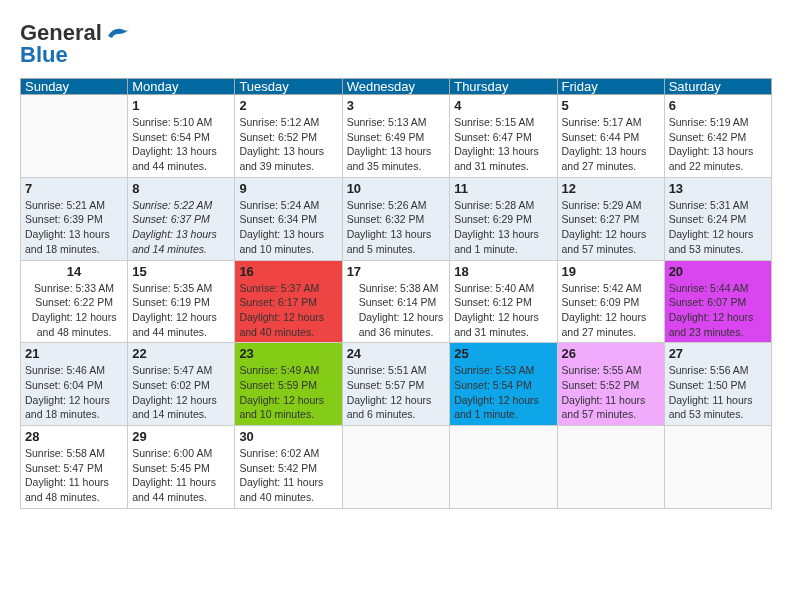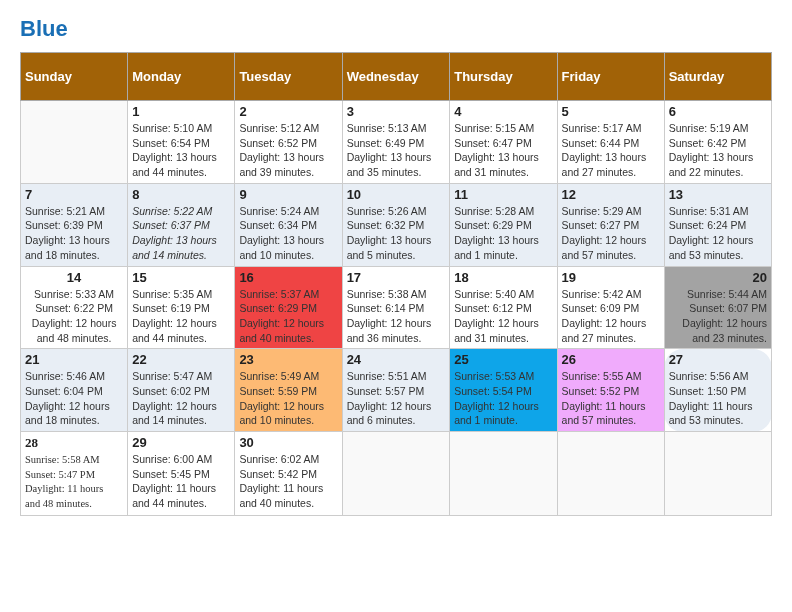--- a/index.html
+++ b/index.html
@@ -32,26 +32,26 @@
     .location-title {
       font-size: 16px;
       color: #555;
     }
     .calendar {
       width: 100%;
       border-collapse: collapse;
       font-size: 11px;
     }
     .calendar th {
-      background-color: #a16207;
+      background-color: #0369a1;
       color: #fff;
-      padding: 16px 4px;
+      padding: 0 4px;
       text-align: left;
       font-size: 13px;
-      font-weight: bold;
+      font-weight: normal;
       border: 1px solid #aaa;
     }
     .calendar td {
       border: 1px solid #ccc;
       vertical-align: top;
       padding: 3px 4px;
       min-height: 80px;
       width: 108px;
     }
     .day-number {
@@ -65,20 +65,26 @@
       font-size: 10.5px;
       line-height: 1.4;
     }
     .empty { background: #f9f9f9; }
   </style>
 </head>
 <body>
 
 <div class="header-area">
   <div class="logo">
+    <div style="display:flex; align-items:center;">
+      <span style="font-size:22px; font-weight:bold; color:#333;">General</span>
+      <svg width="28" height="18" viewBox="0 0 28 18" style="margin-left:2px;">
+        <path d="M4 12 Q10 2 20 6 Q24 8 26 4 Q22 10 14 10 Q10 10 8 14 Z" fill="#1a6fb5"></path>
+      </svg>
+    </div>
     <div style="font-size:22px; font-weight:bold; color:#1a6fb5; margin-top:-4px;">Blue</div>
   </div>
   <div class="title-area">
     <div class="month-title"></div>
     <div class="location-title"></div>
   </div>
 </div>
 
 <table class="calendar">
   <thead>
@@ -200,46 +206,46 @@
         <td style="background: rgb(255, 255, 255);">
           <div class="day-number">15</div>
           <div class="day-info" style="white-space: pre-line;">Sunrise: 5:35 AM
 Sunset: 6:19 PM
 Daylight: 12 hours
 and 44 minutes.</div>
         </td>
         <td style="background: #ef4444;">
           <div class="day-number">16</div>
           <div class="day-info" style="white-space: pre-line;">Sunrise: 5:37 AM
-Sunset: 6:29 PM
+Sunset: 6:17 PM
 Daylight: 12 hours
 and 40 minutes.</div>
         </td>
         <td style="background: rgb(255, 255, 255);">
           <div class="day-number">17</div>
-          <div class="day-info" style="white-space: pre-line;">Sunrise: 5:38 AM
+          <div class="day-info" style="white-space: pre-line; margin-left: 12px;">Sunrise: 5:38 AM
 Sunset: 6:14 PM
 Daylight: 12 hours
 and 36 minutes.</div>
         </td>
         <td style="background: rgb(255, 255, 255);">
           <div class="day-number">18</div>
           <div class="day-info" style="white-space: pre-line;">Sunrise: 5:40 AM
 Sunset: 6:12 PM
 Daylight: 12 hours
 and 31 minutes.</div>
         </td>
         <td style="background: rgb(255, 255, 255);">
           <div class="day-number">19</div>
           <div class="day-info" style="white-space: pre-line;">Sunrise: 5:42 AM
 Sunset: 6:09 PM
 Daylight: 12 hours
 and 27 minutes.</div>
         </td>
-        <td style="background: #a3a3a3; text-align: right;">
+        <td style="background: #d946ef;">
           <div class="day-number">20</div>
           <div class="day-info" style="white-space: pre-line;">Sunrise: 5:44 AM
 Sunset: 6:07 PM
 Daylight: 12 hours
 and 23 minutes.</div>
         </td>
       </tr>
       <tr>
         <td style="background: rgb(232, 238, 245);">
           <div class="day-number">21</div>
@@ -248,21 +254,21 @@
 Daylight: 12 hours
 and 18 minutes.</div>
         </td>
         <td style="background: rgb(232, 238, 245);">
           <div class="day-number">22</div>
           <div class="day-info" style="white-space: pre-line;">Sunrise: 5:47 AM
 Sunset: 6:02 PM
 Daylight: 12 hours
 and 14 minutes.</div>
         </td>
-        <td style="background: #fdba74;">
+        <td style="background: #84cc16;">
           <div class="day-number">23</div>
           <div class="day-info" style="white-space: pre-line;">Sunrise: 5:49 AM
 Sunset: 5:59 PM
 Daylight: 12 hours
 and 10 minutes.</div>
         </td>
         <td style="background: rgb(232, 238, 245);">
           <div class="day-number">24</div>
           <div class="day-info" style="white-space: pre-line;">Sunrise: 5:51 AM
 Sunset: 5:57 PM
@@ -276,30 +282,30 @@
 Daylight: 12 hours
 and 1 minute.</div>
         </td>
         <td style="background: #f0abfc;">
           <div class="day-number">26</div>
           <div class="day-info" style="white-space: pre-line;">Sunrise: 5:55 AM
 Sunset: 5:52 PM
 Daylight: 11 hours
 and 57 minutes.</div>
         </td>
-        <td style="background: rgb(232, 238, 245); border-radius: 19px;">
+        <td style="background: rgb(232, 238, 245);">
           <div class="day-number">27</div>
           <div class="day-info" style="white-space: pre-line;">Sunrise: 5:56 AM
 Sunset: 1:50 PM
 Daylight: 11 hours
 and 53 minutes.</div>
         </td>
       </tr>
       <tr>
-        <td style="background: rgb(255, 255, 255); font-family: Liberation Serif, serif;">
+        <td style="background: rgb(255, 255, 255);">
           <div class="day-number">28</div>
           <div class="day-info" style="white-space: pre-line;">Sunrise: 5:58 AM
 Sunset: 5:47 PM
 Daylight: 11 hours
 and 48 minutes.</div>
         </td>
         <td style="background: rgb(255, 255, 255);">
           <div class="day-number">29</div>
           <div class="day-info" style="white-space: pre-line;">Sunrise: 6:00 AM
 Sunset: 5:45 PM

